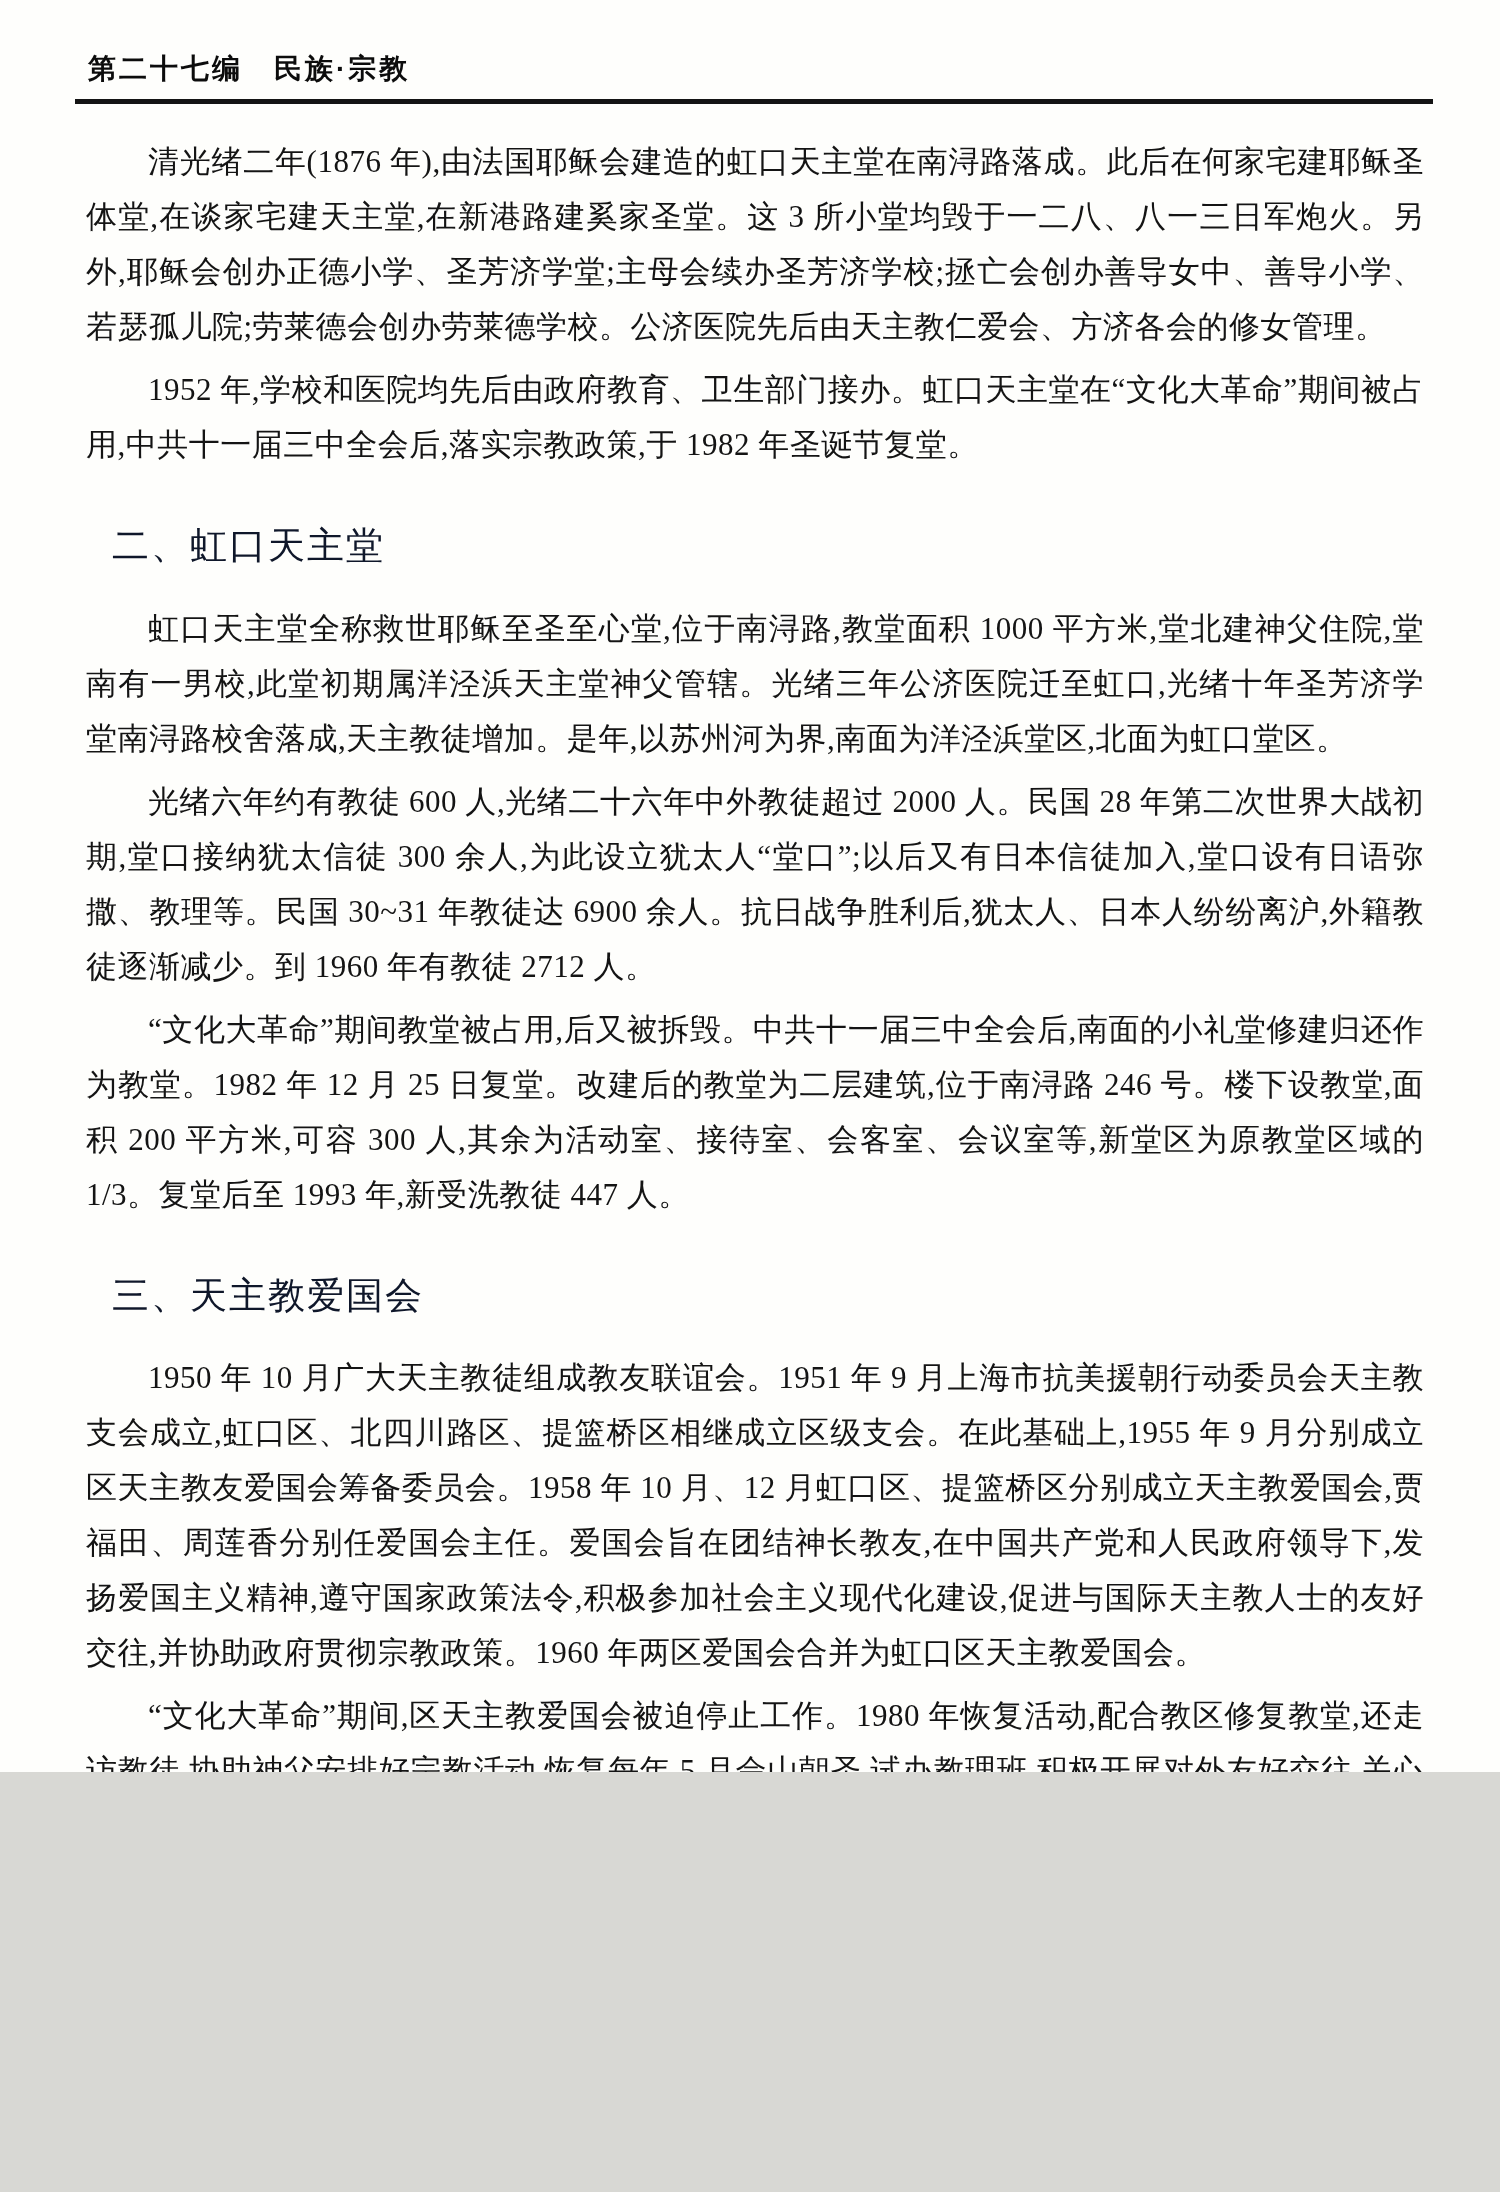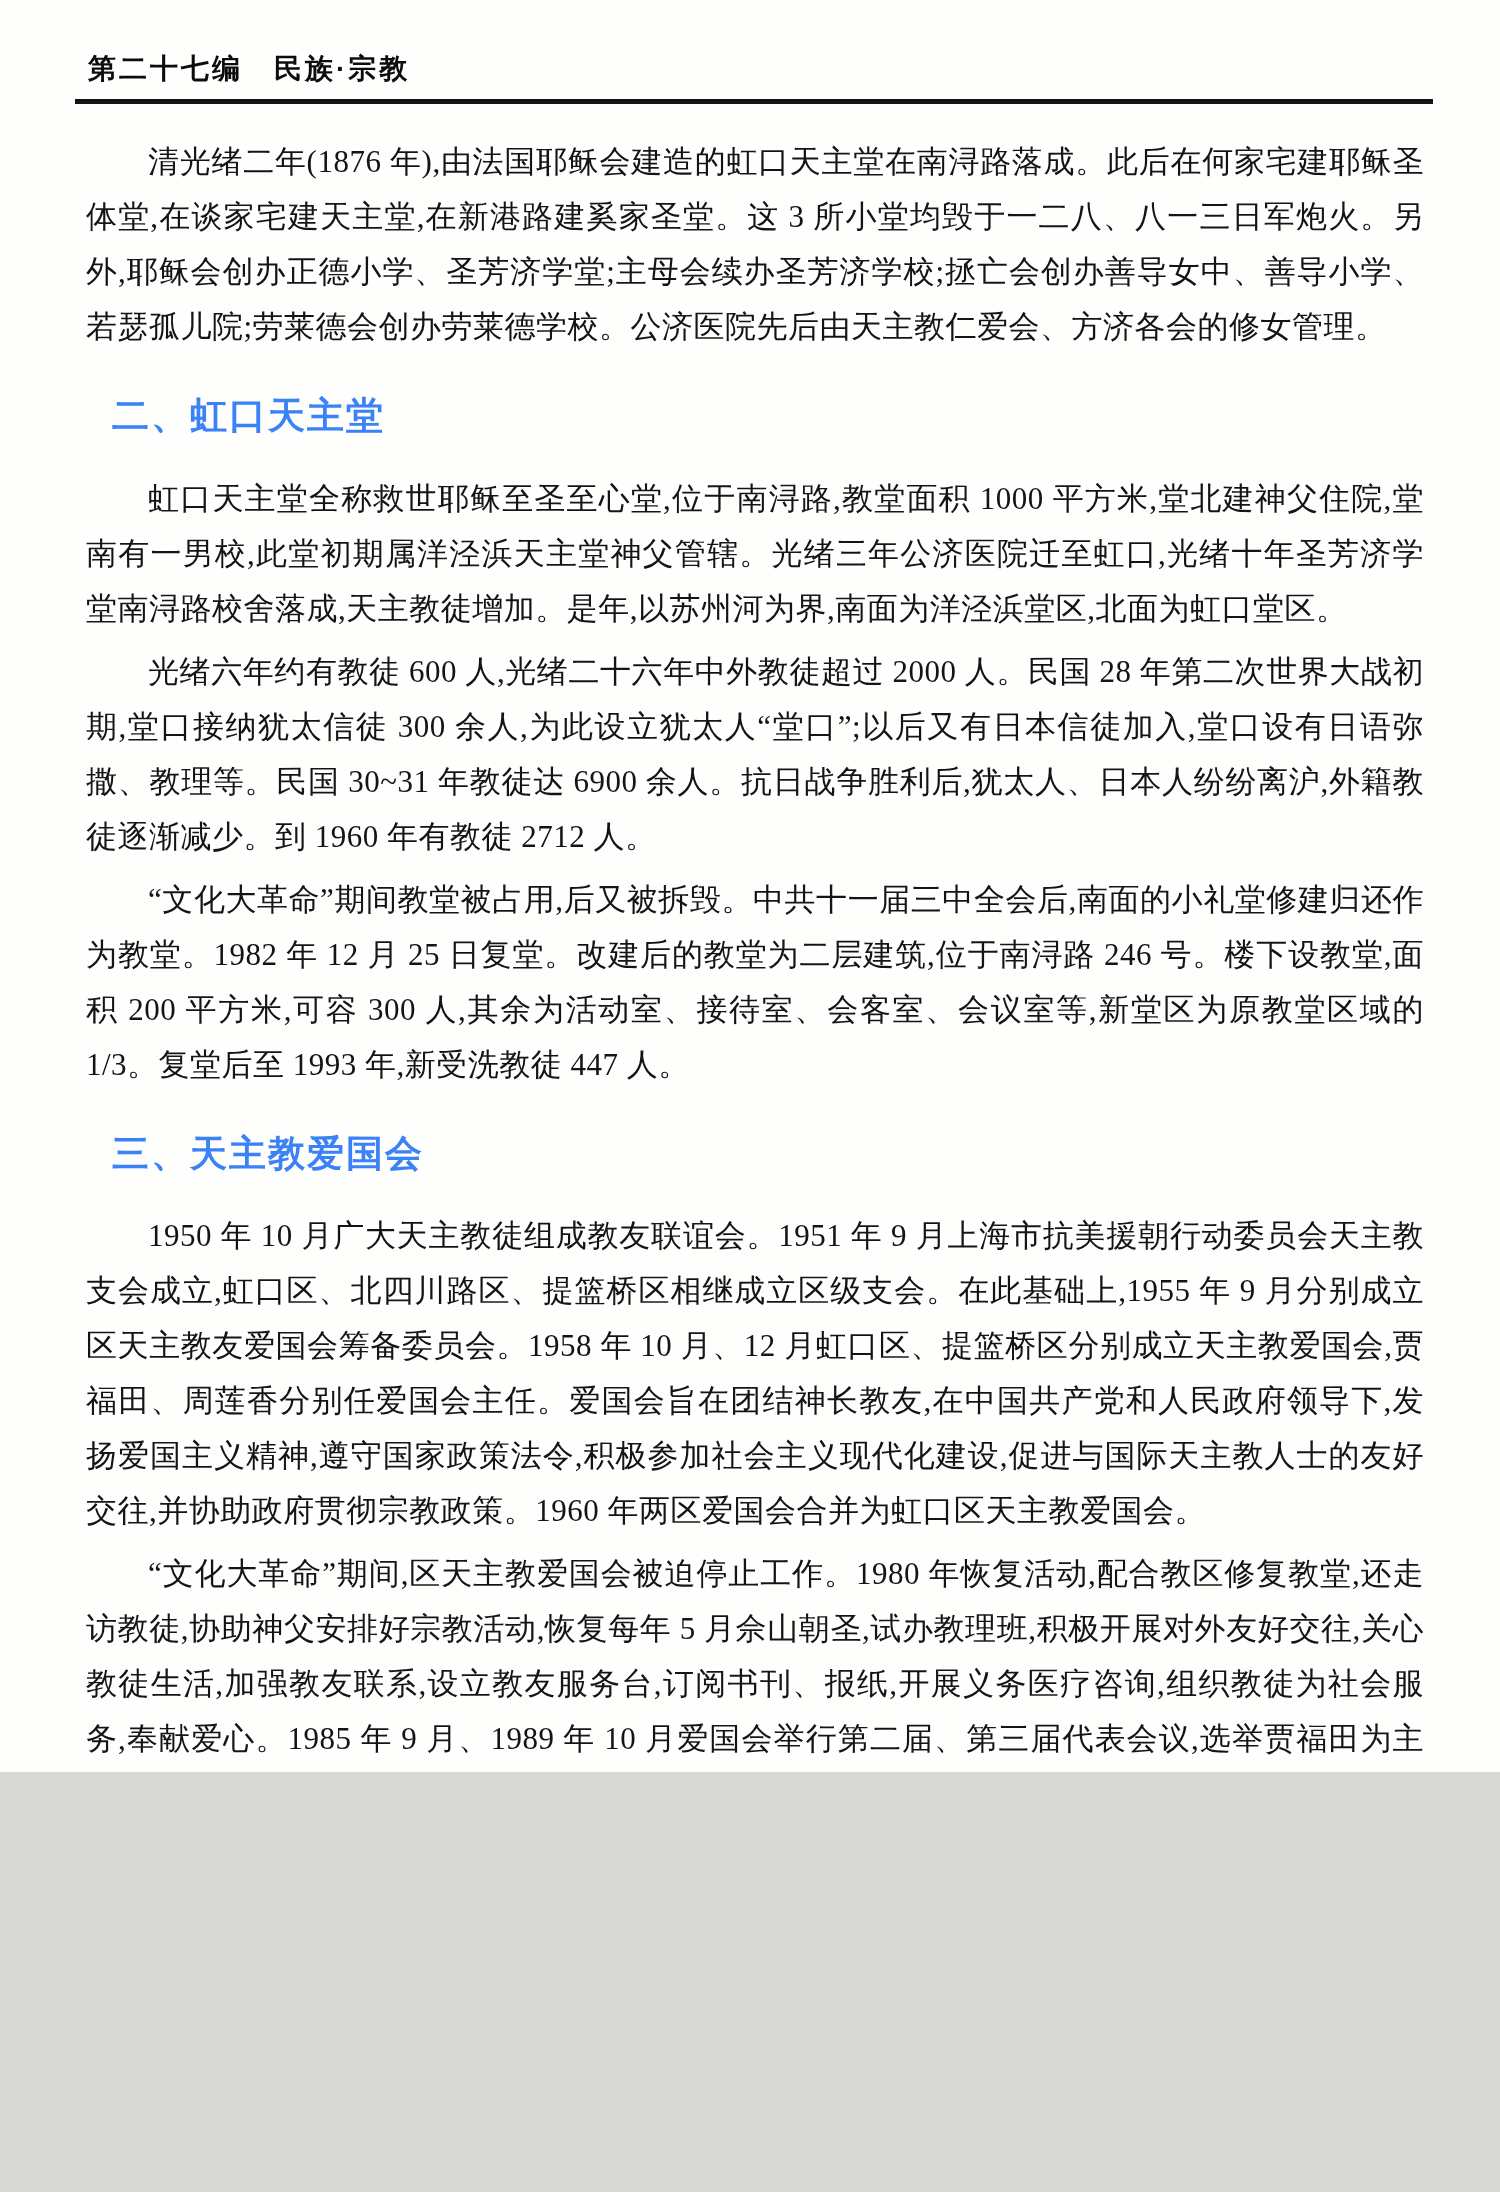--- a/index.html
+++ b/index.html
@@ -36,27 +36,27 @@
   .para{
     margin:8px;
     font-size:31px;
     line-height:55px;
     text-align:justify;
     text-indent:2em;
     letter-spacing:0.5px;
     color:#141414;
   }
   .section-heading{
-    margin:42px 0 34px 34px;
+    margin:54px 0 34px 34px;
     font-family:"Liberation Sans","DejaVu Sans",sans-serif;
-    font-weight:bold;
+    font-weight:normal;
     font-size:37px;
     line-height:1.1;
     letter-spacing:2px;
-    color:#3b82f6;
+    color:#0f172a;
   }
   .page-number{
     position:absolute;
     top:1992px;left:88px;
     font-size:30px;
     letter-spacing:2px;
     color:#1a1a1a;
     margin-left:46px;
   }
 </style>
@@ -66,20 +66,21 @@
 <div class="page">
 
   <div class="running-head">第二十七编　民族·宗教</div>
 
   <div class="header-rule"></div>
 
   <div class="body-col">
 
     <p class="para">清光绪二年(1876 年),由法国耶稣会建造的虹口天主堂在南浔路落成。此后在何家宅建耶稣圣体堂,在谈家宅建天主堂,在新港路建奚家圣堂。这 3 所小堂均毁于一二八、八一三日军炮火。另外,耶稣会创办正德小学、圣芳济学堂;主母会续办圣芳济学校;拯亡会创办善导女中、善导小学、若瑟孤儿院;劳莱德会创办劳莱德学校。公济医院先后由天主教仁爱会、方济各会的修女管理。</p>
 
+    <p class="para">1952 年,学校和医院均先后由政府教育、卫生部门接办。虹口天主堂在“文化大革命”期间被占用,中共十一届三中全会后,落实宗教政策,于 1982 年圣诞节复堂。</p>
 
     <h2 class="section-heading">二、虹口天主堂</h2>
 
     <p class="para">虹口天主堂全称救世耶稣至圣至心堂,位于南浔路,教堂面积 1000 平方米,堂北建神父住院,堂南有一男校,此堂初期属洋泾浜天主堂神父管辖。光绪三年公济医院迁至虹口,光绪十年圣芳济学堂南浔路校舍落成,天主教徒增加。是年,以苏州河为界,南面为洋泾浜堂区,北面为虹口堂区。</p>
 
     <p class="para">光绪六年约有教徒 600 人,光绪二十六年中外教徒超过 2000 人。民国 28 年第二次世界大战初期,堂口接纳犹太信徒 300 余人,为此设立犹太人“堂口”;以后又有日本信徒加入,堂口设有日语弥撒、教理等。民国 30~31 年教徒达 6900 余人。抗日战争胜利后,犹太人、日本人纷纷离沪,外籍教徒逐渐减少。到 1960 年有教徒 2712 人。</p>
 
     <p class="para">“文化大革命”期间教堂被占用,后又被拆毁。中共十一届三中全会后,南面的小礼堂修建归还作为教堂。1982 年 12 月 25 日复堂。改建后的教堂为二层建筑,位于南浔路 246 号。楼下设教堂,面积 200 平方米,可容 300 人,其余为活动室、接待室、会客室、会议室等,新堂区为原教堂区域的 1/3。复堂后至 1993 年,新受洗教徒 447 人。</p>
 
     <h2 class="section-heading">三、天主教爱国会</h2>

